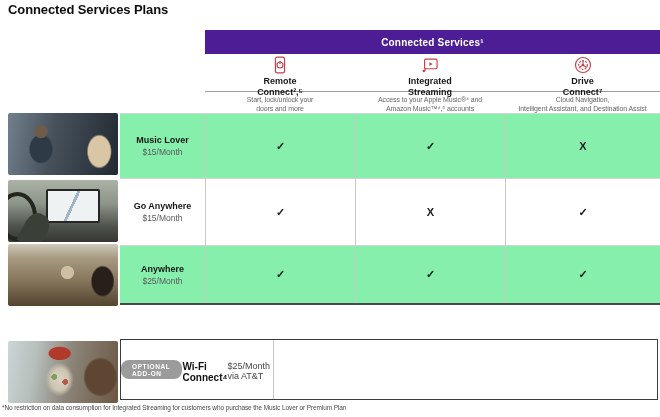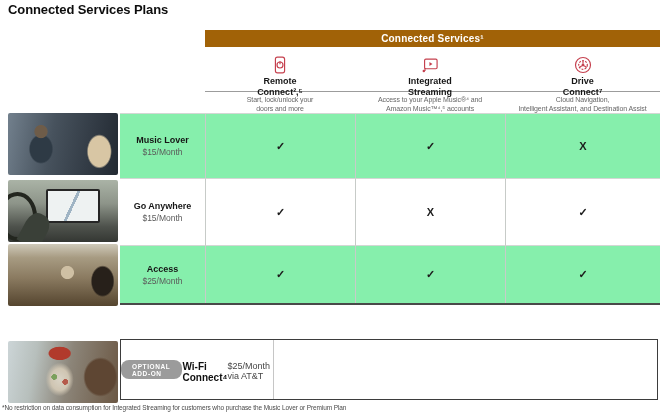--- a/index.html
+++ b/index.html
@@ -2,21 +2,21 @@
 <html><head>
 <meta charset="utf-8">
 <style>
   html,body{margin:0;padding:0}
   body{
     width:660px;height:417px;position:relative;overflow:hidden;
     background:#fff;font-family:"Liberation Sans",sans-serif;color:#1a1a1a;
   }
   .title{position:absolute;left:8px;top:2px;font-size:13px;font-weight:bold;color:#0d0d0d;letter-spacing:-.1px}
 
-  .header-bar{position:absolute;left:205px;top:30px;width:455px;height:17px;background:#a16207;
+  .header-bar{position:absolute;left:205px;top:30px;width:455px;height:24px;background:#4c1d95;
     display:flex;align-items:center;justify-content:center;color:#fff;font-size:10px;font-weight:bold;letter-spacing:.2px}
 
   .col-heads{position:absolute;left:205px;top:47px;width:455px;height:45px;display:flex}
   .col-head{display:flex;flex-direction:column;align-items:center;padding-top:8px;border-bottom:1px solid #9c9c9c;box-sizing:border-box}
   .cw1{width:150px}.cw2{width:150px}.cw3{width:155px}
   .icon{height:21px;display:flex;align-items:center;justify-content:center}
   .col-label{font-size:9px;font-weight:bold;line-height:1.18;text-align:center;white-space:pre;margin-top:1px;color:#161616}
 
   .col-descs{position:absolute;left:205px;top:95px;width:455px;display:flex}
   .col-desc{font-size:7px;color:#676767;line-height:1.35;text-align:center;white-space:pre;display:flex;align-items:flex-start;justify-content:center;letter-spacing:-.1px}
@@ -150,21 +150,21 @@
       <span class="mark">✓</span>
     </div>
   <div class="cell vline hline">
       <span class="mark">X</span>
     </div>
   <div class="cell vline hline">
       <span class="mark">✓</span>
     </div>
 
   <div class="cell row-tint">
-    <span class="plan-name">Access</span>
+    <span class="plan-name">Anywhere</span>
     <span class="plan-price">$25/Month</span>
   </div>
   <div class="cell row-tint vline">
       <span class="mark">✓</span>
     </div>
   <div class="cell row-tint vline">
       <span class="mark">✓</span>
     </div>
   <div class="cell row-tint vline">
       <span class="mark">✓</span>

